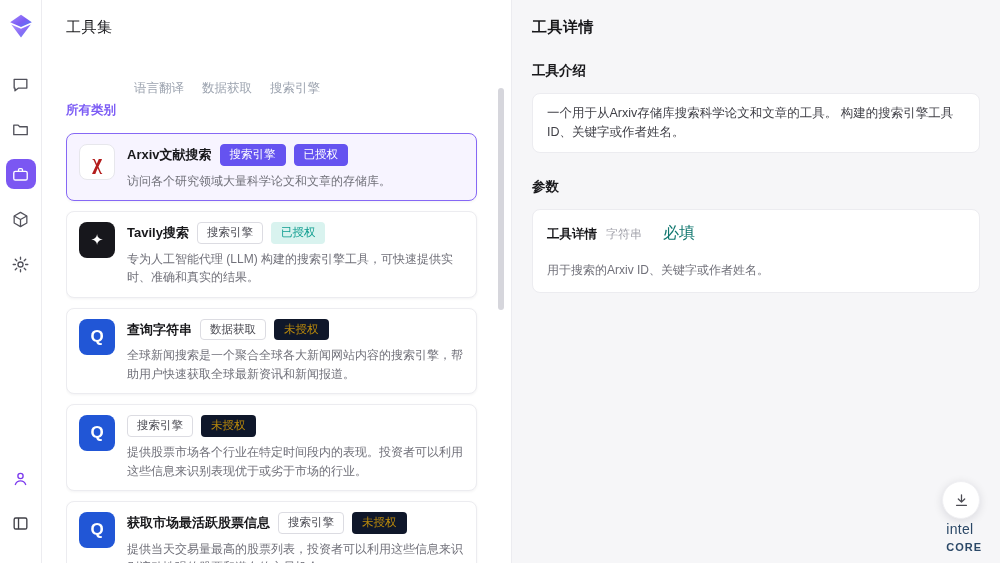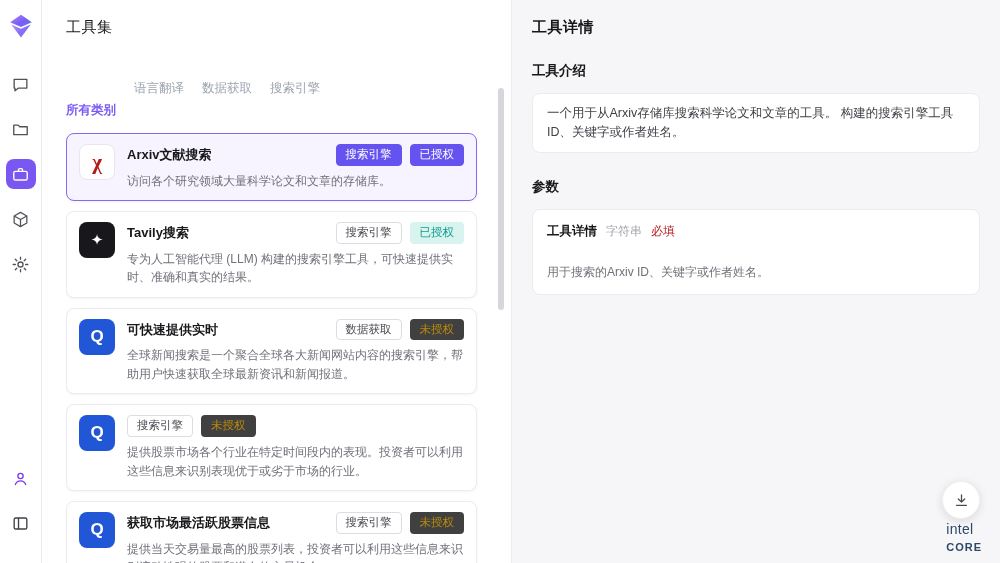--- a/index.html
+++ b/index.html
@@ -61,50 +61,50 @@
     display: flex; align-items: center; justify-content: center; overflow: hidden;
   }
   .icon-arxiv { background: #fff; border: 1px solid #e7e7ec; }
   .arxiv-x { color: #b31b1b; font-size: 21px; font-weight: bold; font-family: "Liberation Serif", serif; }
   .icon-tavily { background: #17171c; }
   .tavily-star { color: #fff; font-size: 15px; }
   .icon-qlogo { background: #2156d6; }
   .q-glyph { color: #fff; font-size: 17px; font-weight: bold; }
 
   .tool-body { flex: 1; min-width: 0; }
-  .tool-head { display: flex; justify-content: space-between; align-items: flex-start; gap: 8px; }
+  .tool-head { display: flex; align-items: flex-start; gap: 8px; }
   .tool-name { font-size: 13px; font-weight: bold; padding-top: 2px; white-space: nowrap; }
   .tool-tags { display: flex; gap: 8px; flex: none; }
   .tag {
     font-size: 11.5px; line-height: 1; padding: 4px 9px; border-radius: 4px;
     white-space: nowrap; border: 1px solid transparent;
   }
   .tag-solid { background: #6553f0; border-color: #6553f0; color: #fff; }
   .tag-outline { background: #fff; border-color: #dcdce2; color: #4b4b53; }
   .tag-teal { background: #d9f3ef; color: #0f9d8f; }
-  .tag-amber { background: #404040; color: #bb8a0b; }
+  .tag-amber { background: #0f172a; color: #bb8a0b; }
   .tool-desc { font-size: 12px; color: #71717a; line-height: 1.55; margin-top: 6px; }
 
   .scrollbar { position: absolute; right: 7px; top: 88px; bottom: 8px; width: 6px; }
   .scroll-thumb { width: 6px; height: 222px; border-radius: 3px; background: #d6d6dc; cursor: pointer; }
 
   
   .right-panel { flex: 1; background: #f6f6f8; padding: 18px 20px; position: relative; }
   .detail-title { font-size: 15px; font-weight: bold; letter-spacing: .5px; }
   .section-heading { font-size: 13.5px; font-weight: bold; margin-top: 25px; }
   .detail-card {
     margin-top: 13px; background: #fff; border: 1px solid #ececf0; border-radius: 8px;
   }
   .intro-card { padding: 10px 14px; font-size: 12.5px; color: #3f3f46; line-height: 1.5; }
   .param-card { padding: 13px 14px; }
   .param-head { display: flex; align-items: baseline; gap: 9px; }
   .param-name { font-size: 12.5px; font-weight: bold; }
   .param-type { font-size: 12px; color: #a1a1aa; }
-  .param-required { font-size: 12px; color: #b91c1c; }
-  .param-desc { margin-top: 24px; font-size: 12px; color: #71717a; }
+  .param-required { font-size: 16px; color: #0f766e; margin-left: 12px; }
+  .param-desc { margin-top: 18px; font-size: 12px; color: #71717a; }
 
   .fab {
     position: absolute; right: 20px; bottom: 44px;
     width: 38px; height: 38px; border-radius: 50%;
     background: #fff; border: 1px solid #f0f0f3;
     box-shadow: 0 2px 10px rgba(20,20,40,.12);
     display: flex; align-items: center; justify-content: center; cursor: pointer;
   }
   .fab svg { width: 17px; height: 17px; }
   .intel-badge {
@@ -219,21 +219,21 @@
       <div class="tool-desc">专为人工智能代理 (LLM) 构建的搜索引擎工具，可快速提供实时、准确和真实的结果。</div>
     </div>
   </div>
 
   <div class="tool-card">
     <div class="tool-icon icon-qlogo">
             <span class="q-glyph">Q</span>
           </div>
     <div class="tool-body">
       <div class="tool-head">
-        <div class="tool-name">可快速提供实时</div>
+        <div class="tool-name">查询字符串</div>
         <div class="tool-tags">
           <span class="tag tag-category tag-outline">数据获取</span>
           <span class="tag tag-auth tag-amber">未授权</span>
         </div>
       </div>
       <div class="tool-desc">全球新闻搜索是一个聚合全球各大新闻网站内容的搜索引擎，帮助用户快速获取全球最新资讯和新闻报道。</div>
     </div>
   </div>
 
   <div class="tool-card">

